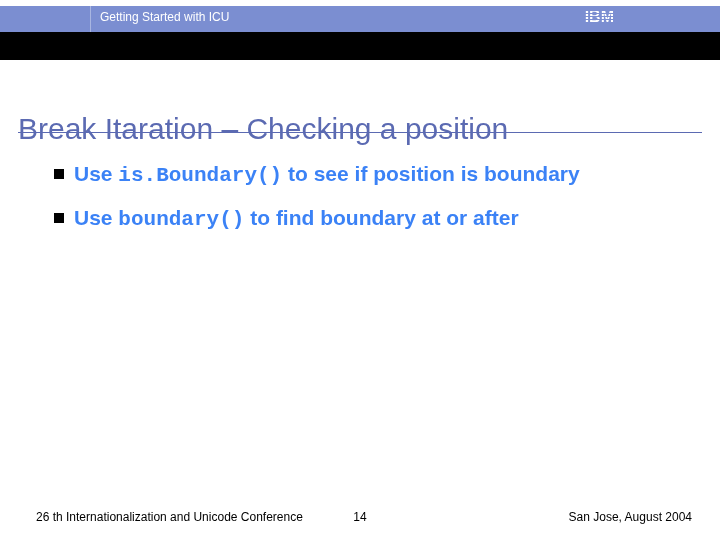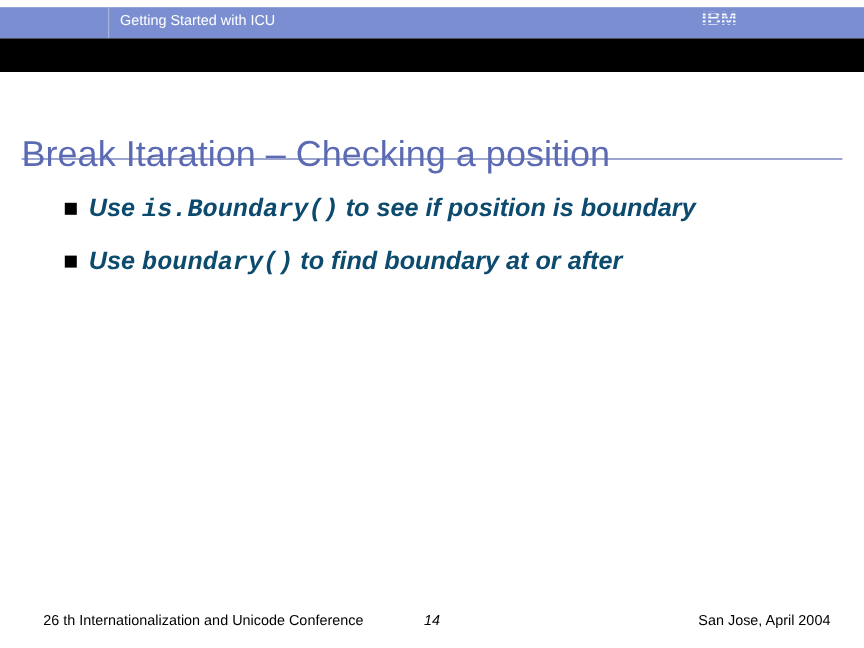--- a/index.html
+++ b/index.html
@@ -39,39 +39,38 @@
       position: absolute; top: 132px; left: 18px; width: 684px; height: 1px;
       background: #5b6ab2;
     }
 
     .bullets {
       position: absolute; top: 160px; left: 54px; width: 620px;
     }
     .bullet-row {
       display: flex; align-items: flex-start; gap: 10px;
       margin-bottom: 14px;
-      font-size: 21px; color: #0c4a6e; font-weight: 700;
+      font-size: 21px; color: #3b82f6; font-weight: 700;
       line-height: 1.35;
-      font-style: italic;
     }
     .bullet-marker {
       display: inline-block; width: 10px; height: 10px;
       background: #000; margin-top: 9px; flex: 0 0 auto;
     }
     .bullet-text { flex: 1; }
     .mono { font-family: "Courier New", Courier, monospace; font-weight: 700; }
 
     .footer { position: absolute; bottom: 16px; left: 0; width: 720px; }
     .footer-left {
       position: absolute; left: 36px; bottom: 0;
       font-size: 12px; color: #000000;
     }
     .footer-page {
       position: absolute; left: 50%; transform: translateX(-50%); bottom: 0;
-      font-size: 12px; color: #000; font-style: italic;
+      font-size: 12px; color: #000;
     }
     .footer-right {
       position: absolute; right: 28px; bottom: 0;
       font-size: 12px; color: #000;
     }
   </style>
 </head>
 <body>
 
 <div class="slide">
@@ -97,16 +96,16 @@
       <span class="bullet-marker"></span>
       <span class="bullet-text">
         <span>Use </span><span class="mono">boundary()</span><span> to find boundary at or after</span>
       </span>
     </div>
   </div>
 
   <div class="footer">
     <div class="footer-left">26 th Internationalization and Unicode Conference</div>
     <div class="footer-page">14</div>
-    <div class="footer-right">San Jose, April 2004</div>
+    <div class="footer-right">San Jose, August 2004</div>
   </div>
 
 </div>
 
 </body></html>

